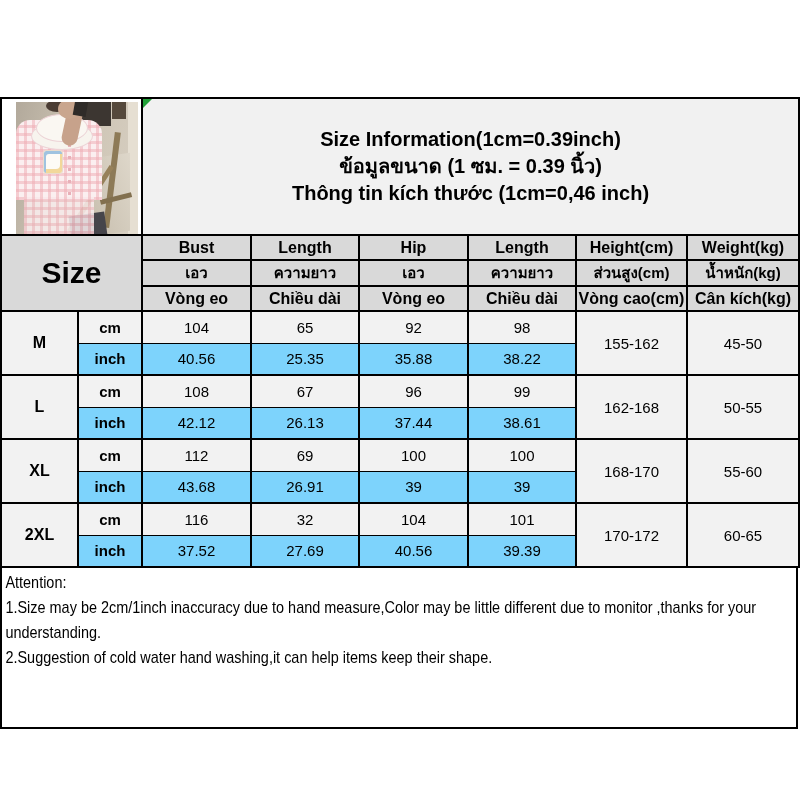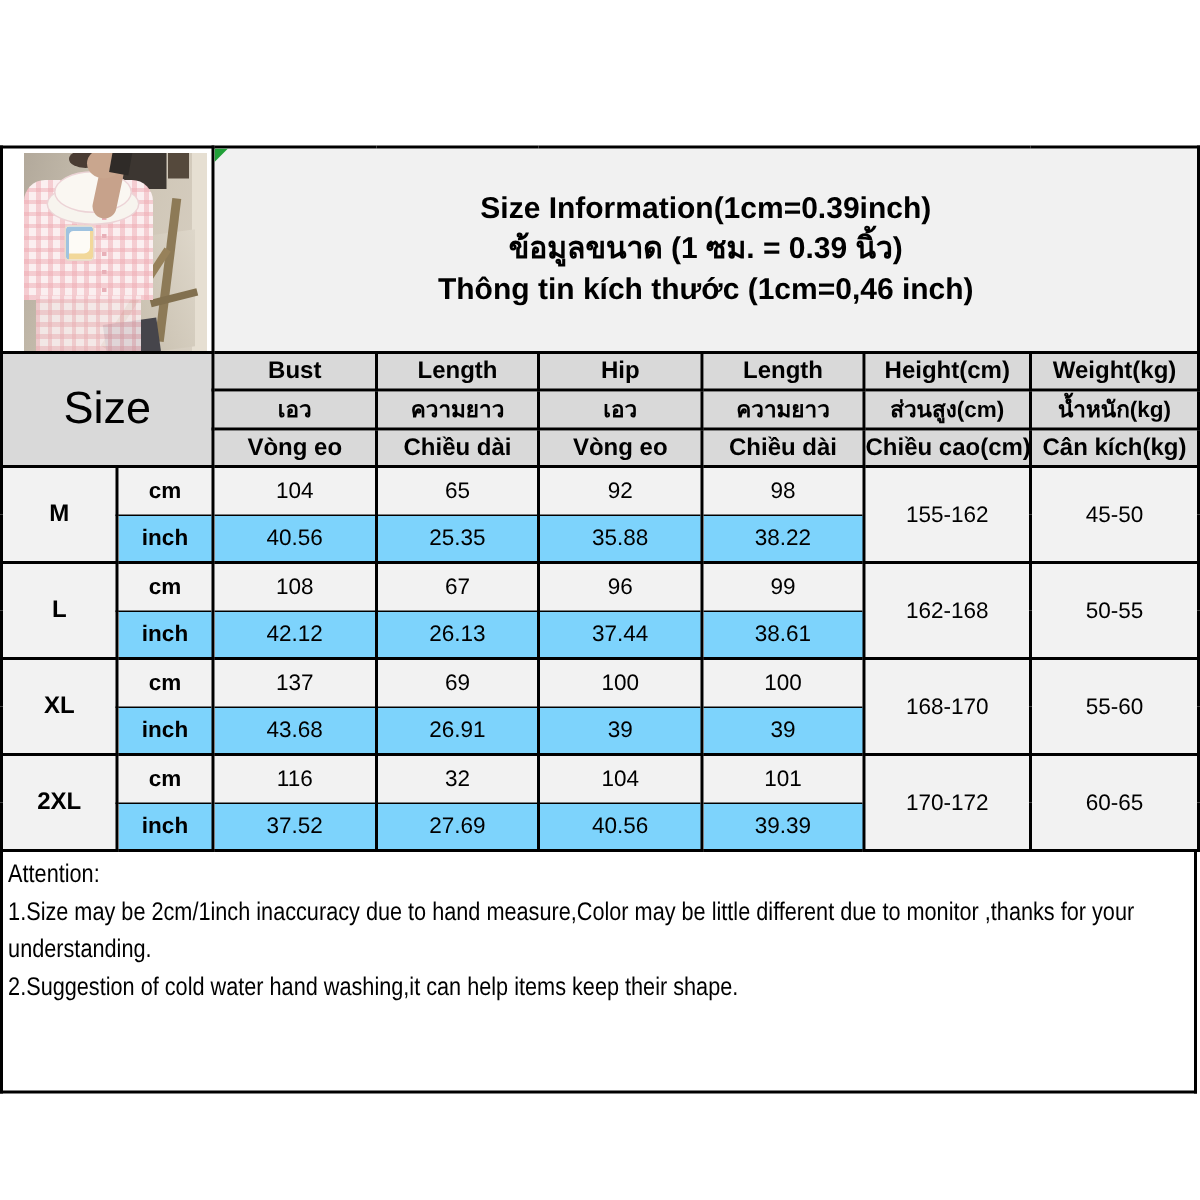--- a/index.html
+++ b/index.html
@@ -24,21 +24,21 @@
     background:var(--title_bg,#f1f1f1);
     position:relative;
   }
   .title-line{font-weight:bold;font-size:20px;line-height:27px;text-align:center;}
   .corner-marker{
     position:absolute;top:0;left:0;width:0;height:0;
     border-top:9px solid var(--marker_green,#21a038);
     border-right:9px solid transparent;
   }
   td.hdr{background:var(--header_bg,#d9d9d9);font-weight:bold;font-size:16px;}
-  td.size-cell{font-size:30px;font-weight:normal;}
+  td.size-cell{font-size:30px;font-weight:bold;}
   tr.hdr-row2 td,tr.hdr-row3 td{border-top-width:1px;text-align:center;}
   td.hdr-th{font-size:15px;}
   td.size-label{background:var(--header_bg,#d9d9d9);font-weight:bold;font-size:16px;}
   tr.cm-row td{background:var(--cm_row_bg,#f2f2f2);}
   tr.inch-row td{background:#7dd3fc;}
   td.range-cell{background:var(--cm_row_bg,#f2f2f2) !important;font-size:15px;}
   td.unit-cell{font-weight:bold;font-size:15px;border-left-width:1px;}
   td.val{font-size:15px;}
   tr.cm-row td.thin-b{border-bottom-width:1px;}
   tr.inch-row td{border-top-width:1px;}
@@ -159,21 +159,21 @@
     <td class="hdr hdr-th">ความยาว</td>
     <td class="hdr hdr-th">ส่วนสูง(cm)</td>
     <td class="hdr hdr-th">น้ำหนัก(kg)</td>
   </tr>
 
   <tr class="hdr-row3" style="height:25px;">
     <td class="hdr">Vòng eo</td>
     <td class="hdr">Chiều dài</td>
     <td class="hdr">Vòng eo</td>
     <td class="hdr">Chiều dài</td>
-    <td class="hdr">Chiều cao(cm)</td>
+    <td class="hdr">Vòng cao(cm)</td>
     <td class="hdr">Cân kích(kg)</td>
   </tr>
 
   <tr class="cm-row" style="height:32px;">
     <td class="size-label" rowspan="2">M</td>
     <td class="unit-cell thin-b">cm</td>
     <td class="val thin-b">104</td>
     <td class="val thin-b">65</td>
     <td class="val thin-b">92</td>
     <td class="val thin-b">98</td>
@@ -202,21 +202,21 @@
     <td class="unit-cell">inch</td>
     <td class="val">42.12</td>
     <td class="val">26.13</td>
     <td class="val">37.44</td>
     <td class="val">38.61</td>
   </tr>
 
   <tr class="cm-row" style="height:32px;">
     <td class="size-label" rowspan="2">XL</td>
     <td class="unit-cell thin-b">cm</td>
-    <td class="val thin-b">137</td>
+    <td class="val thin-b">112</td>
     <td class="val thin-b">69</td>
     <td class="val thin-b">100</td>
     <td class="val thin-b">100</td>
     <td class="range-cell" rowspan="2">168-170</td>
     <td class="range-cell" rowspan="2">55-60</td>
   </tr>
   <tr class="inch-row" style="height:32px;">
     <td class="unit-cell">inch</td>
     <td class="val">43.68</td>
     <td class="val">26.91</td>

